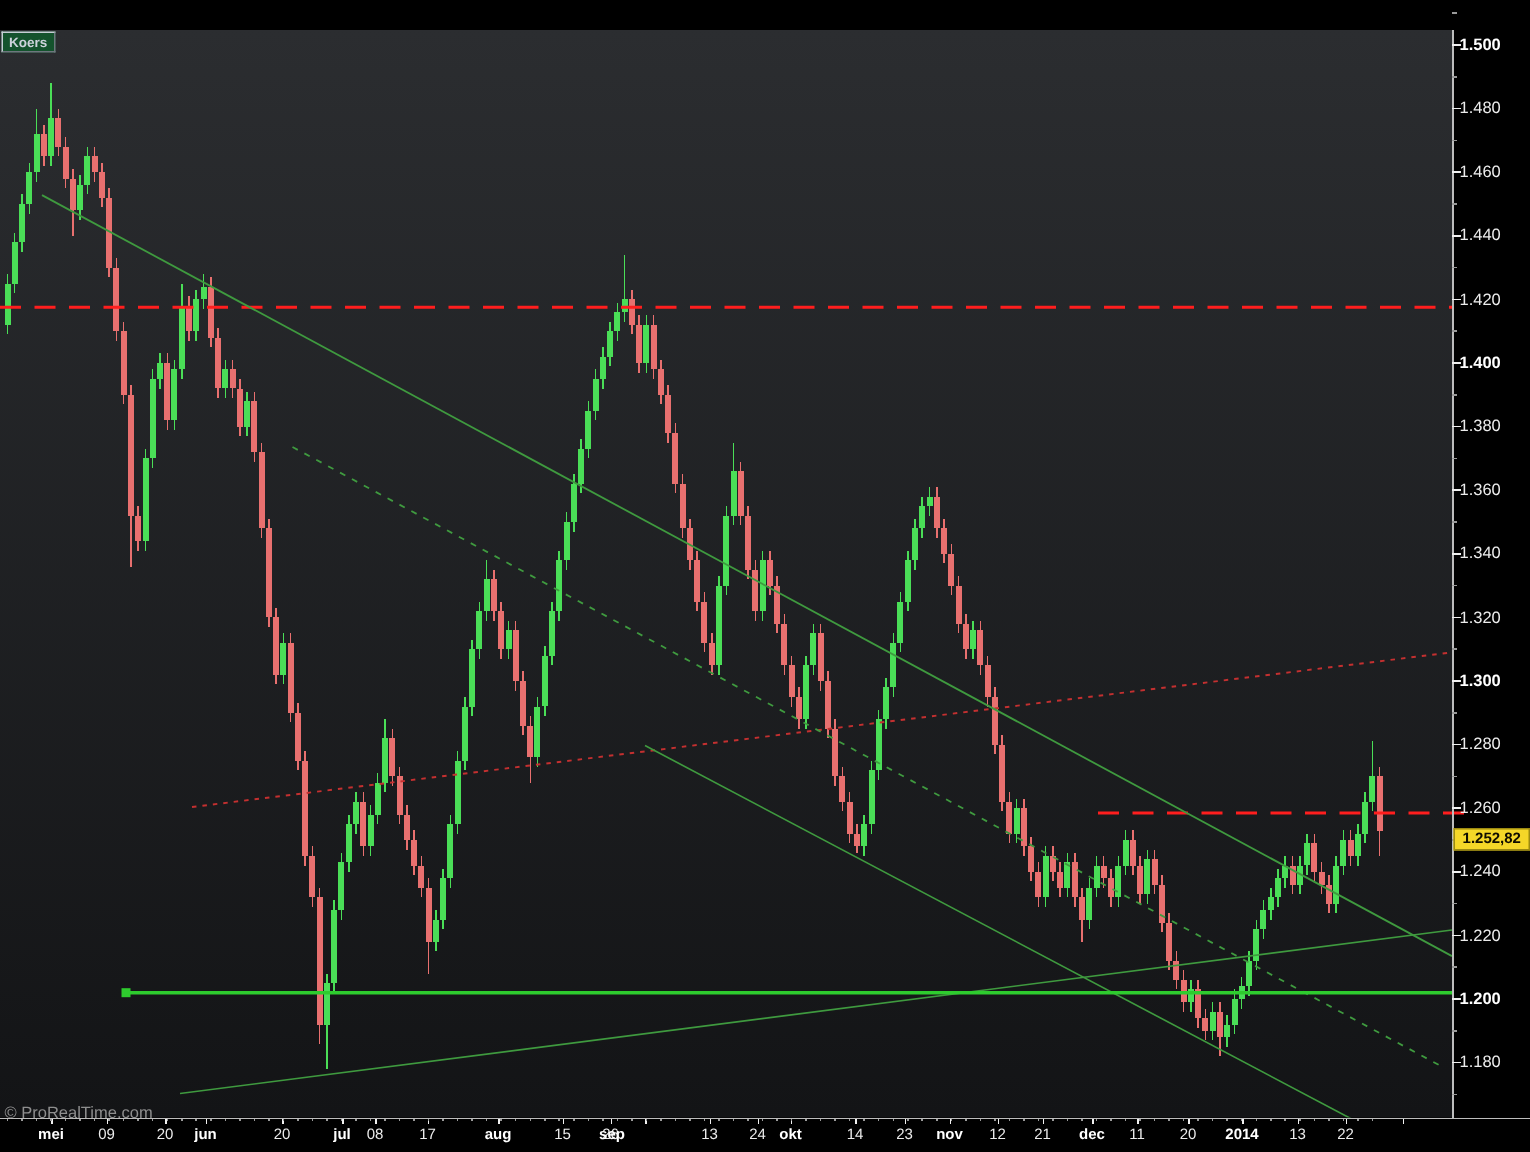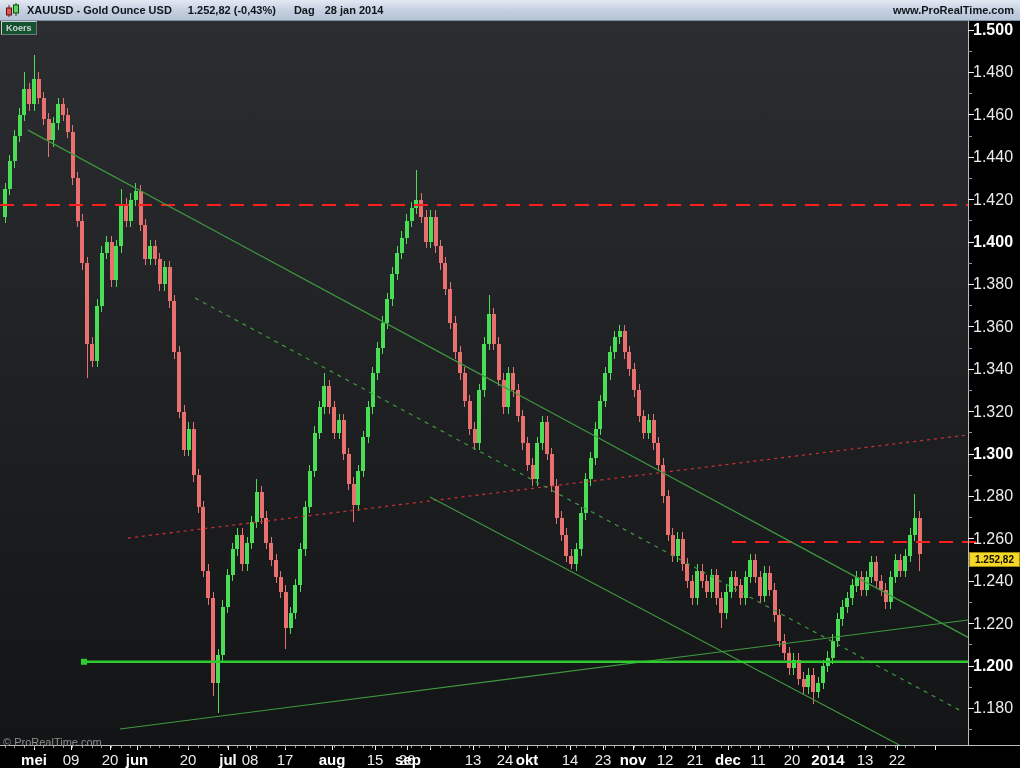--- a/index.html
+++ b/index.html
@@ -17,23 +17,23 @@
   #dt{margin-left:10px;}
   #site{margin-left:auto;margin-right:6px;}
   #logo{margin-left:4px;display:block;}
   
   #koers{position:absolute;left:1px;top:21px;height:12px;padding:0 4px;
     background:#14532d;color:#cdd3db;font-size:9px;font-weight:bold;line-height:12px;
     border:1px solid;border-color:#c6cdd5 #6e767e #6e767e #c6cdd5;}
   
   #chart{position:absolute;left:0;top:0;}
   
-  .ylab{position:absolute;left:973px;color:#ececec;font-size:16px;height:12px;line-height:12px;}
+  .ylab{position:absolute;left:973px;color:#ececec;font-size:11px;height:12px;line-height:12px;}
   .ylab.b{font-weight:bold;color:#fff;}
-  .xlab{position:absolute;top:751px;color:#ececec;font-size:15px;transform:translateX(-50%);}
+  .xlab{position:absolute;top:751px;color:#ececec;font-size:10px;transform:translateX(-50%);}
   .xlab.b{font-weight:bold;color:#fff;}
   #pricetag{position:absolute;left:969px;top:552px;width:49px;height:13px;
     background:#f5d728;border:1px solid #9c8a10;color:#100d00;
     font-size:10px;font-weight:bold;text-align:center;line-height:13px;}
   #wm{position:absolute;left:3px;top:736px;color:#8e8e8e;font-size:11px;}
 </style>
 </head>
 <body>
 
 <div id="app">
@@ -599,33 +599,20 @@
         <line x1="856.8" y1="746" x2="856.8" y2="747.5" stroke="#9a9a9a" stroke-width="1"></line>
         <line x1="866.5" y1="746" x2="866.5" y2="747.5" stroke="#9a9a9a" stroke-width="1"></line>
         <line x1="876.2" y1="746" x2="876.2" y2="747.5" stroke="#9a9a9a" stroke-width="1"></line>
         <line x1="885.9" y1="746" x2="885.9" y2="747.5" stroke="#9a9a9a" stroke-width="1"></line>
         <line x1="895.6" y1="746" x2="895.6" y2="747.5" stroke="#9a9a9a" stroke-width="1"></line>
         <line x1="905.2" y1="746" x2="905.2" y2="747.5" stroke="#9a9a9a" stroke-width="1"></line>
         <line x1="914.9" y1="746" x2="914.9" y2="747.5" stroke="#9a9a9a" stroke-width="1"></line>
       </g>
     </svg>
 
-  <div id="titlebar">
-    <svg id="logo" width="17" height="16" viewBox="0 0 17 16">
-      <line x1="5" y1="3" x2="5" y2="15" stroke="#7a1f1f" stroke-width="1"></line>
-      <rect x="2.5" y="6" width="5" height="7" fill="#e05555" stroke="#5c1212" stroke-width="1"></rect>
-      <line x1="12" y1="1" x2="12" y2="14" stroke="#145c14" stroke-width="1"></line>
-      <rect x="9.5" y="3" width="5" height="8" fill="#57d957" stroke="#114711" stroke-width="1"></rect>
-    </svg>
-    <span class="lbl" id="sym">XAUUSD - Gold Ounce USD</span>
-    <span class="lbl" id="quote">1.252,82 (-0,43%)</span>
-    <span class="lbl" id="tf">Dag</span>
-    <span class="lbl" id="dt">28 jan 2014</span>
-    <span class="lbl" id="site">www.ProRealTime.com</span>
-  </div>
 
   <div id="koers">Koers</div>
 
   <div id="ylabs">
       <div class="ylab b" style="top: 24px;">1.500</div>
       <div class="ylab" style="top: 66px;">1.480</div>
       <div class="ylab" style="top: 109px;">1.460</div>
       <div class="ylab" style="top: 151px;">1.440</div>
       <div class="ylab" style="top: 194px;">1.420</div>
       <div class="ylab b" style="top: 236px;">1.400</div>

